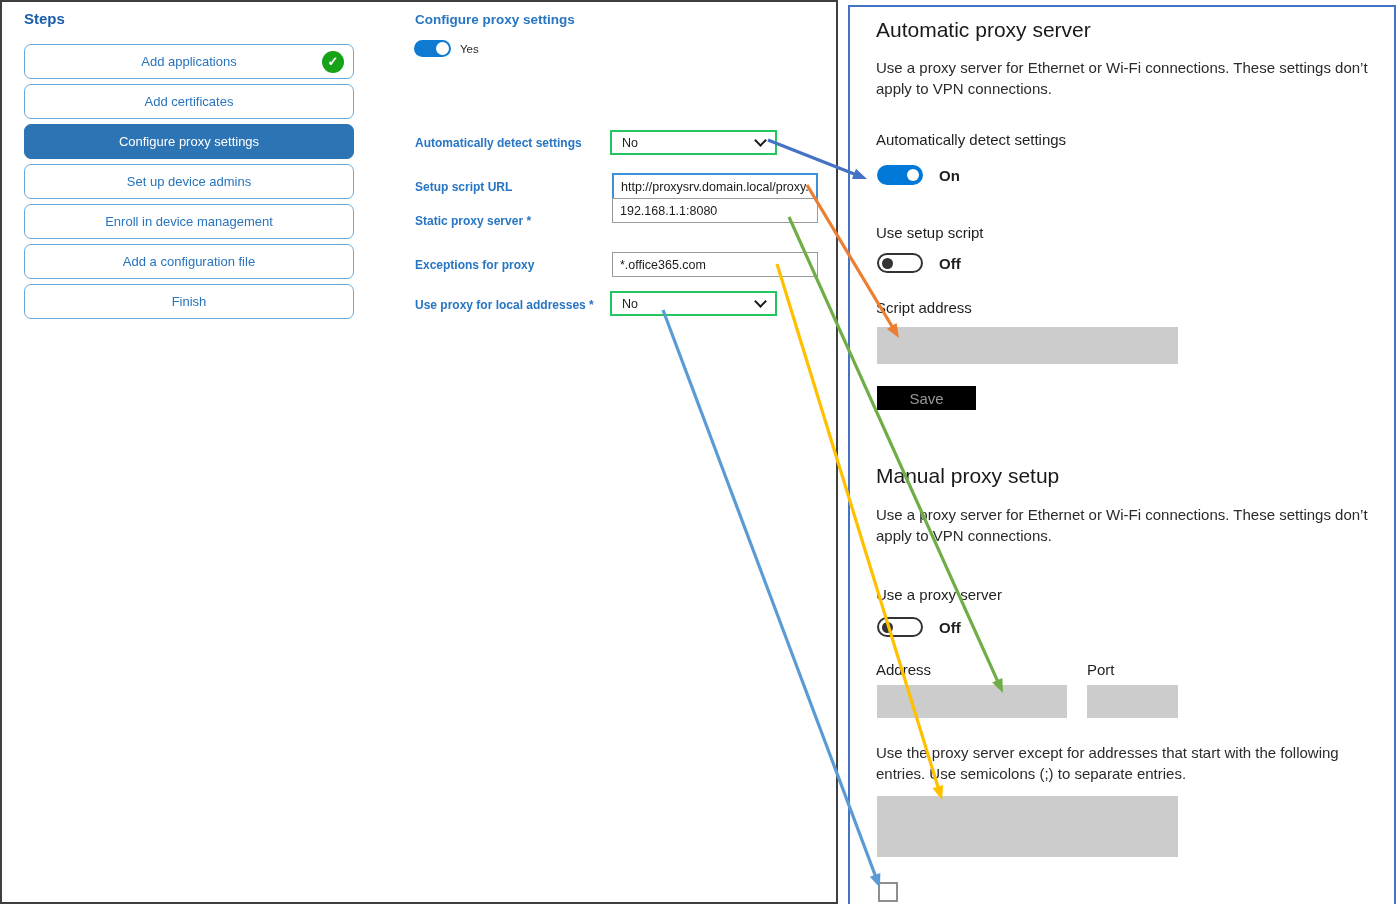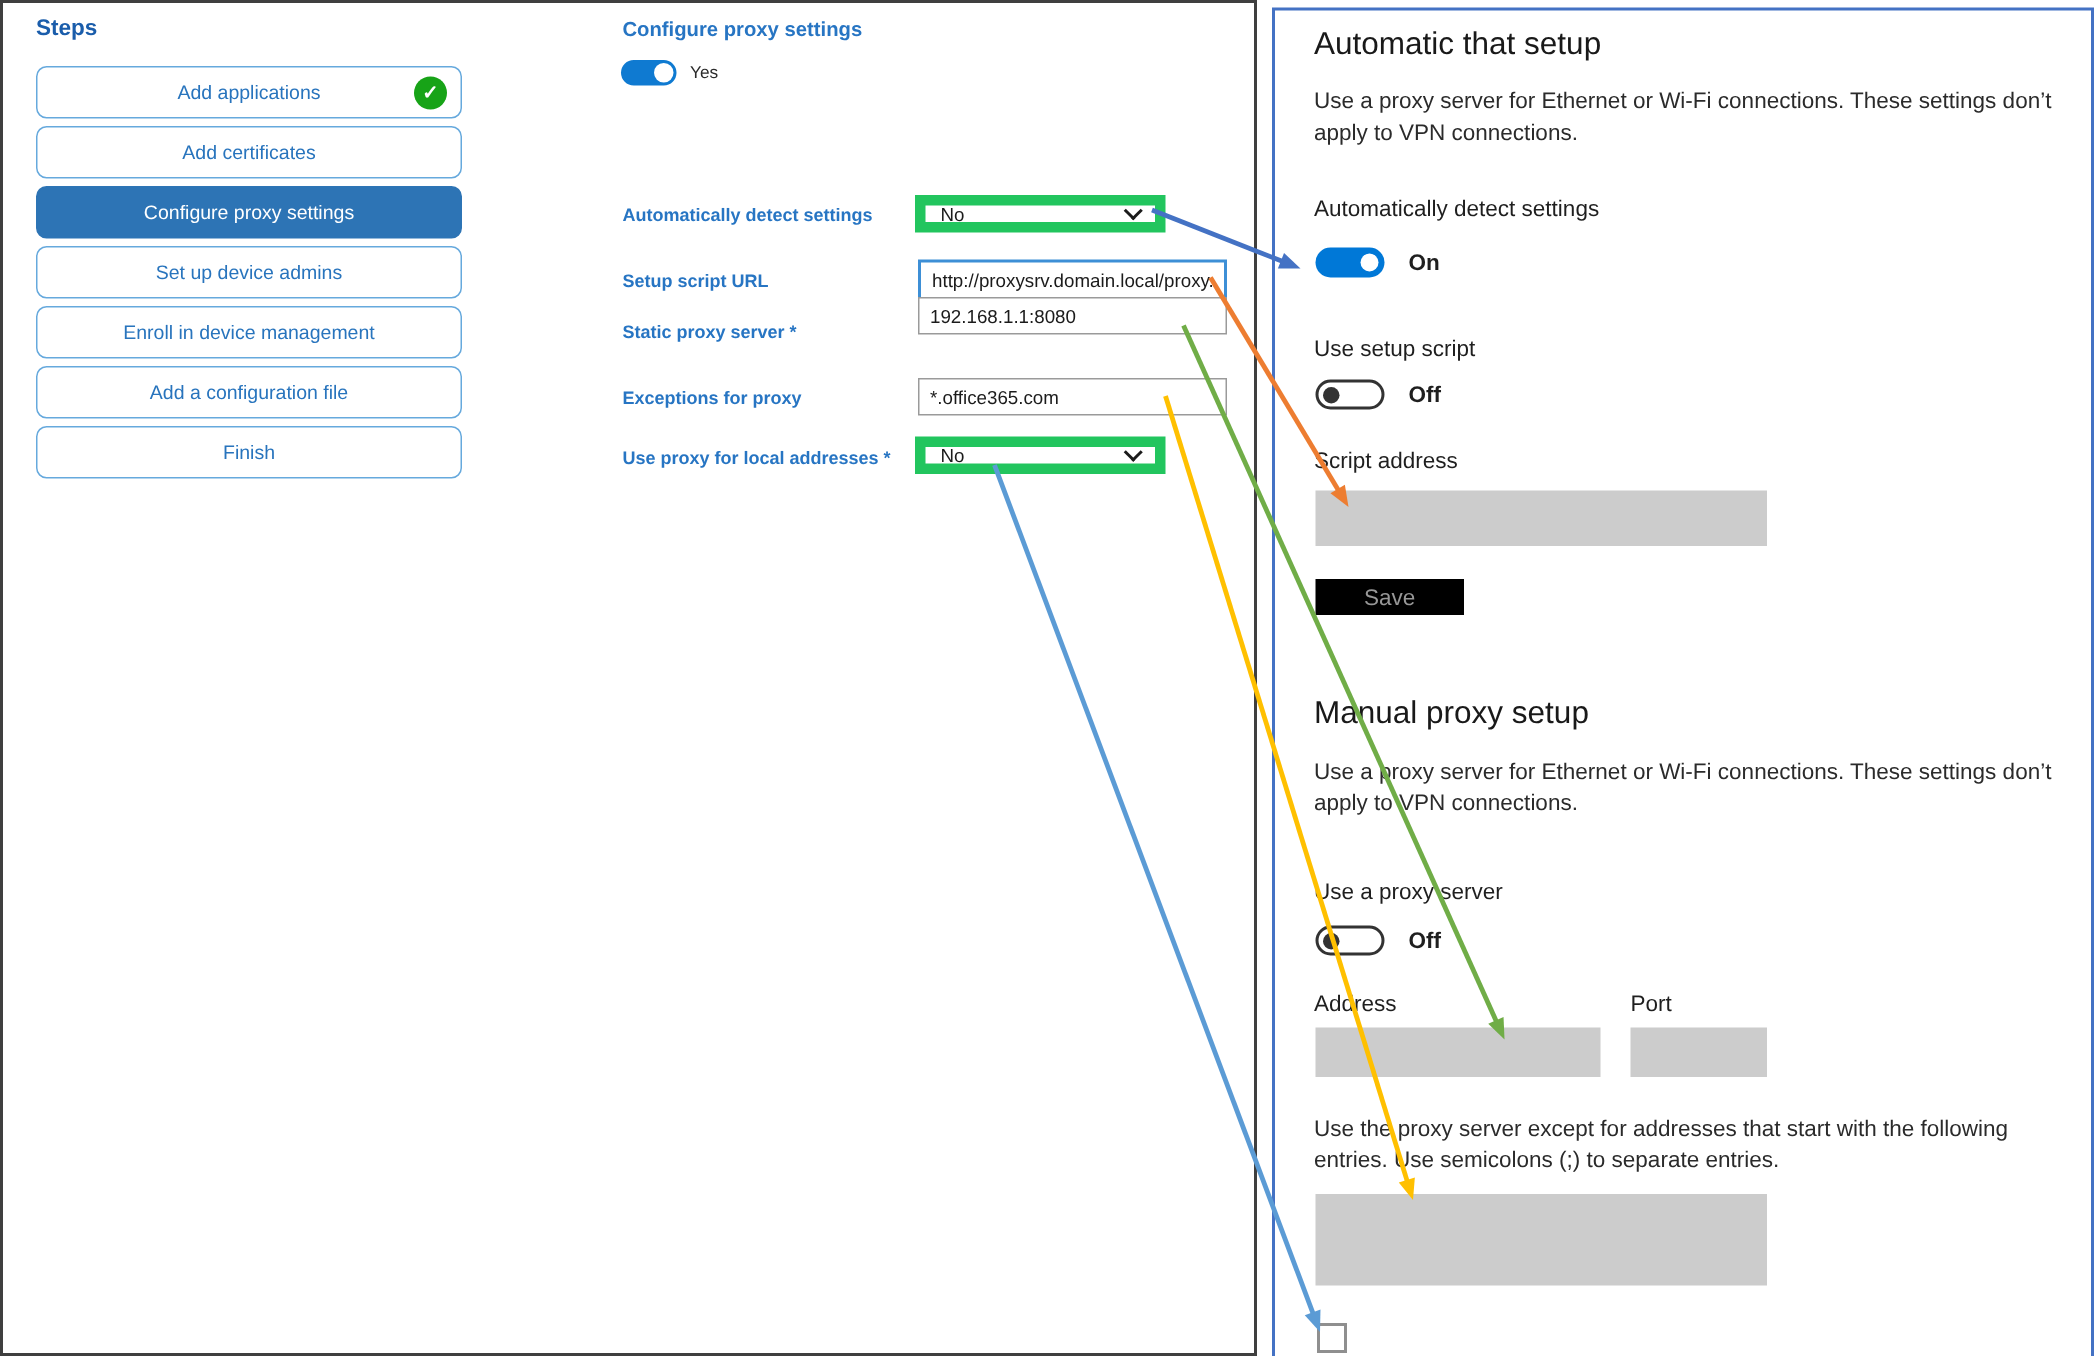--- a/index.html
+++ b/index.html
@@ -2,41 +2,41 @@
 <html><head>
 <meta charset="utf-8">
 <style>
   html,body{margin:0;padding:0;background:#fff;}
   .canvas{position:relative;width:1398px;height:904px;background:#fff;overflow:hidden;
           font-family:"Liberation Sans", sans-serif;padding-left:12px;-webkit-font-smoothing:antialiased;}
   
   .wizard-frame{position:absolute;left:0;top:0;width:838px;height:904px;
                 border:2px solid #3f3f3f;box-sizing:border-box;background:#fff;}
   .steps-title{position:absolute;left:22px;top:8px;font-size:15px;font-weight:700;color:#1a5dab;}
-  .step-btn{position:absolute;left:22px;width:284px;height:35px;border:1px solid #66a9dd;
+  .step-btn{position:absolute;left:22px;width:330px;height:35px;border:1px solid #66a9dd;
             border-radius:7px;color:#2874bd;font-size:13px;display:flex;align-items:center;
             justify-content:center;background:#fff;box-sizing:border-box;cursor:pointer;}
   .step-btn.active{background:#2d74b5;color:#fff;border-color:#2d74b5;}
   .check-badge{position:absolute;right:9px;top:50%;transform:translateY(-50%);width:22px;height:22px;
             border-radius:50%;background:#17a317;color:#fff;font-size:13px;font-weight:700;
             display:flex;align-items:center;justify-content:center;}
   
   .form-title{position:absolute;left:413px;top:10px;font-size:13.5px;font-weight:700;color:#2775c3;}
   .toggle-sm{position:absolute;left:412px;top:38px;width:37px;height:17px;border-radius:9px;
              background:#0f7ad1;cursor:pointer;}
   .toggle-sm::after{content:"";position:absolute;right:2px;top:2px;width:13px;height:13px;
              border-radius:50%;background:#fff;}
   .toggle-sm-label{position:absolute;left:458px;top:41px;font-size:11.5px;color:#2b2b2b;}
   .field-label{position:absolute;left:413px;color:#2775c3;font-size:12px;font-weight:700;}
   .tbox{position:absolute;left:610px;width:206px;height:25px;box-sizing:border-box;background:#fff;
         border:1px solid #9a9a9a;font-size:12.5px;color:#1b1b1b;padding:0 7px;
         font-family:"Liberation Sans", sans-serif;outline:none;}
   .tbox.focused{border:2px solid #3d8fd6;}
   .selbox{position:absolute;left:608px;width:167px;height:25px;box-sizing:border-box;background:#fff;
-        border:7px solid #22c55e;font-size:12.5px;color:#1b1b1b;display:flex;align-items:center;
+        border:2px solid #22c55e;font-size:12.5px;color:#1b1b1b;display:flex;align-items:center;
         justify-content:space-between;padding:0 10px;cursor:pointer;}
   .chev{width:7px;height:7px;border-right:2px solid #1b1b1b;border-bottom:2px solid #1b1b1b;
         transform:rotate(45deg);margin-top:-4px;}
   
   .settings-panel{position:absolute;left:848px;top:5px;width:548px;height:910px;
         border:2px solid #4472c4;box-sizing:border-box;background:#fff;}
   .h-set{position:absolute;left:26px;font-size:21px;font-weight:400;color:#191919;}
   .p-set{position:absolute;left:26px;width:506px;font-size:15px;color:#2b2b2b;line-height:21px;}
   .lbl-set{position:absolute;left:26px;font-size:15px;color:#1f1f1f;}
   .toggle-on{position:absolute;left:27px;width:46px;height:20px;border-radius:10px;
@@ -114,21 +114,21 @@
       <div class="field-label" style="top:296px">Use proxy for local addresses *</div>
       <div class="selbox" style="top:289px">
         <span>No</span>
         <span class="chev"></span>
       </div>
     </div>
   </div>
 
   <div class="settings-panel">
 
-    <div class="h-set" style="top:11px">Automatic that setup</div>
+    <div class="h-set" style="top:11px">Automatic proxy server</div>
     <div class="p-set" style="top:50px">Use a proxy server for Ethernet or Wi-Fi connections. These settings don’t apply to VPN connections.</div>
 
     <div class="lbl-set" style="top:124px">Automatically detect settings</div>
     <div class="toggle-on" style="top:158px"></div>
     <div class="tog-state" style="top:160px">On</div>
 
     <div class="lbl-set" style="top:217px">Use setup script</div>
     <div class="toggle-off" style="top:246px"></div>
     <div class="tog-state" style="top:248px">Off</div>
 

